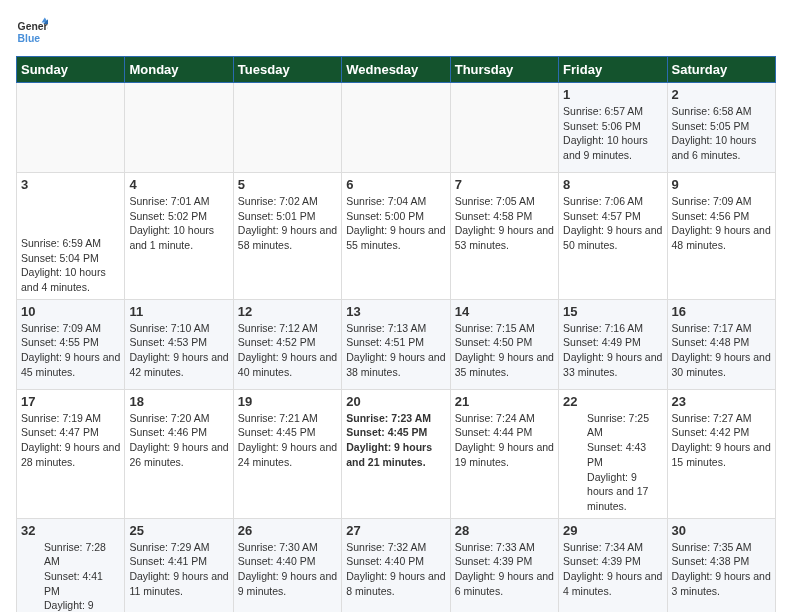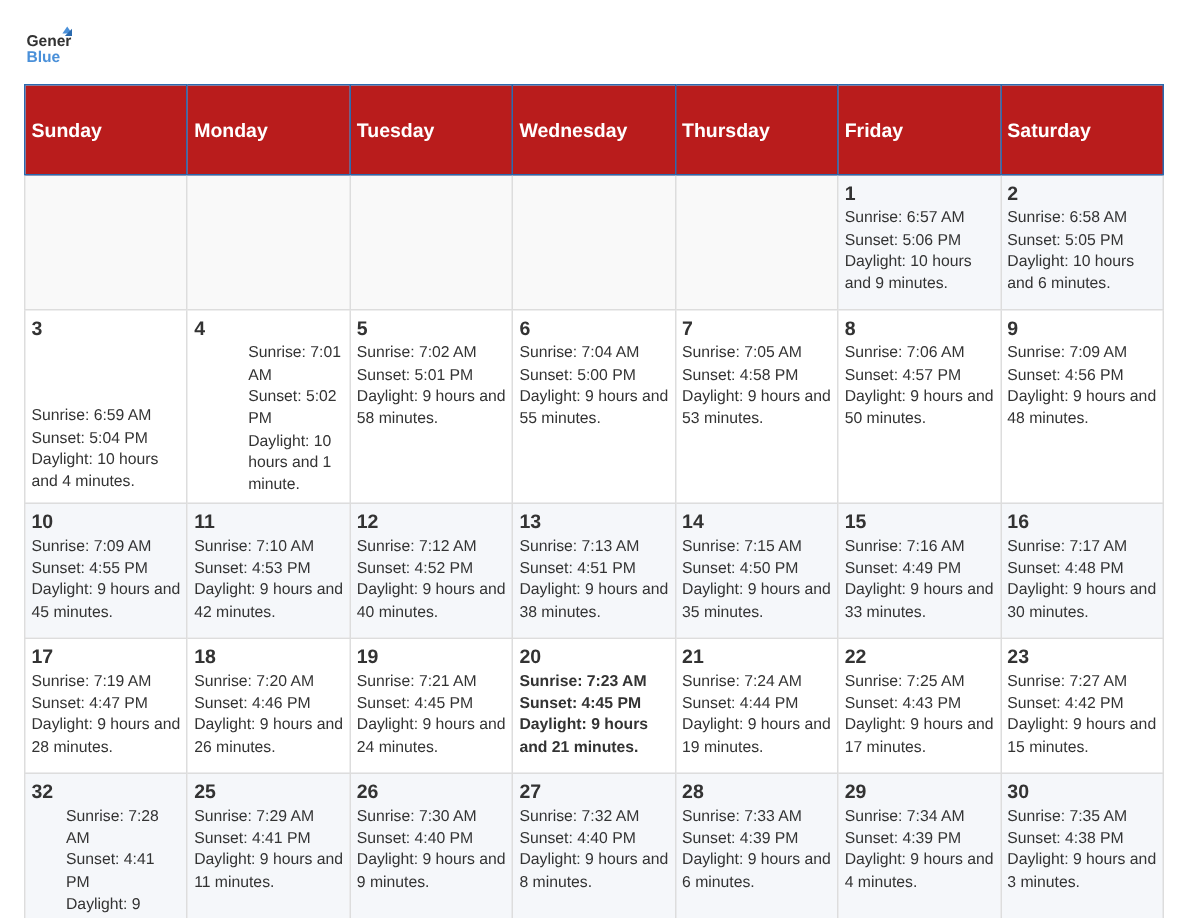--- a/index.html
+++ b/index.html
@@ -36,25 +36,25 @@
     .subtitle {
       font-size: 14px;
       color: #555;
     }
     table {
       width: 100%;
       border-collapse: collapse;
       table-layout: fixed;
     }
     thead tr th {
-      background: #b91c1c;
+      background: #14532d;
       color: #fff;
       font-size: 13px;
       font-weight: bold;
-      padding: 22px 4px;
+      padding: 5px 4px;
       text-align: left;
       border: 1px solid #2a6aaf;
     }
     tbody tr td {
       vertical-align: top;
       font-size: 10.5px;
       color: #333;
       padding: 4px 4px;
       border: 1px solid #ddd;
       height: 90px;
@@ -132,21 +132,21 @@
       </tr>
       <tr>
         <td>
           <div class="day-number">3</div>
           <div class="day-info" style="white-space: pre-line; margin-top: 44px;">Sunrise: 6:59 AM
 Sunset: 5:04 PM
 Daylight: 10 hours and 4 minutes.</div>
         </td>
         <td>
           <div class="day-number">4</div>
-          <div class="day-info" style="white-space: pre-line; margin-left: 36px;">Sunrise: 7:01 AM
+          <div class="day-info" style="white-space: pre-line;">Sunrise: 7:01 AM
 Sunset: 5:02 PM
 Daylight: 10 hours and 1 minute.</div>
         </td>
         <td>
           <div class="day-number">5</div>
           <div class="day-info" style="white-space: pre-line;">Sunrise: 7:02 AM
 Sunset: 5:01 PM
 Daylight: 9 hours and 58 minutes.</div>
         </td>
         <td>
@@ -244,21 +244,21 @@
 Daylight: 9 hours and 21 minutes.</div>
         </td>
         <td>
           <div class="day-number">21</div>
           <div class="day-info" style="white-space: pre-line;">Sunrise: 7:24 AM
 Sunset: 4:44 PM
 Daylight: 9 hours and 19 minutes.</div>
         </td>
         <td>
           <div class="day-number">22</div>
-          <div class="day-info" style="white-space: pre-line;">Sunrise: 7:25 AM
+          <div class="day-info" style="white-space: pre-line; margin-left: 24px;">Sunrise: 7:25 AM
 Sunset: 4:43 PM
 Daylight: 9 hours and 17 minutes.</div>
         </td>
         <td>
           <div class="day-number">23</div>
           <div class="day-info" style="white-space: pre-line;">Sunrise: 7:27 AM
 Sunset: 4:42 PM
 Daylight: 9 hours and 15 minutes.</div>
         </td>
       </tr>

